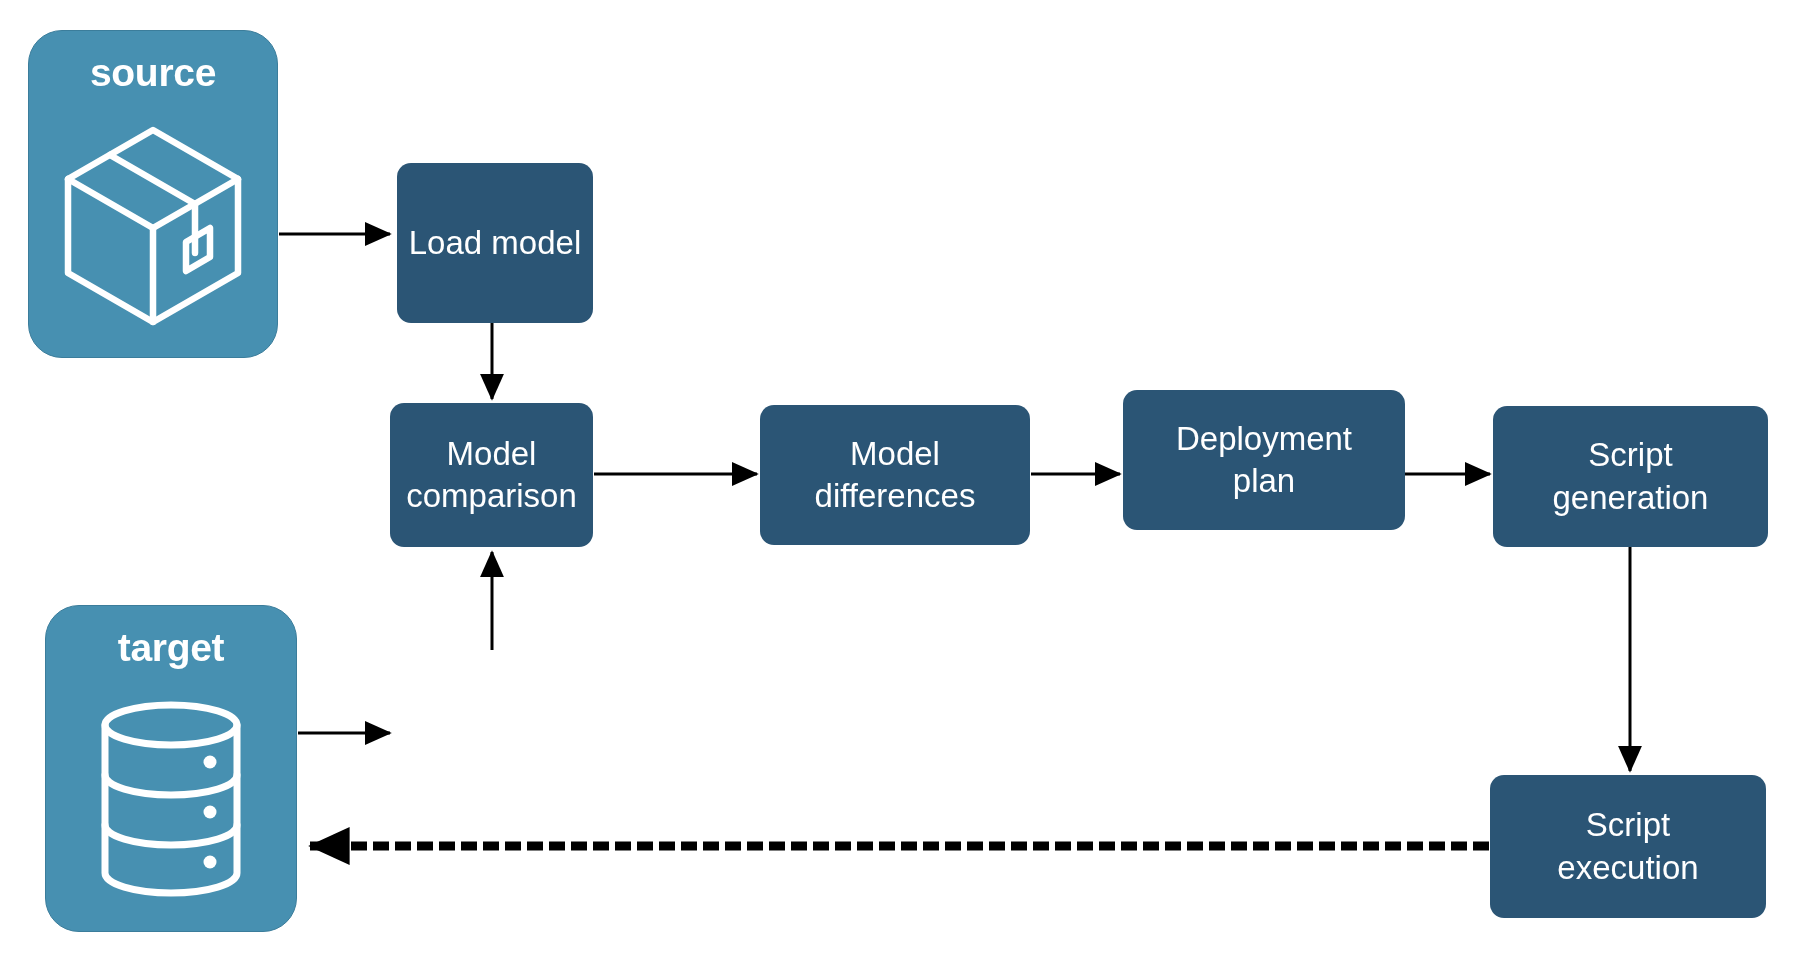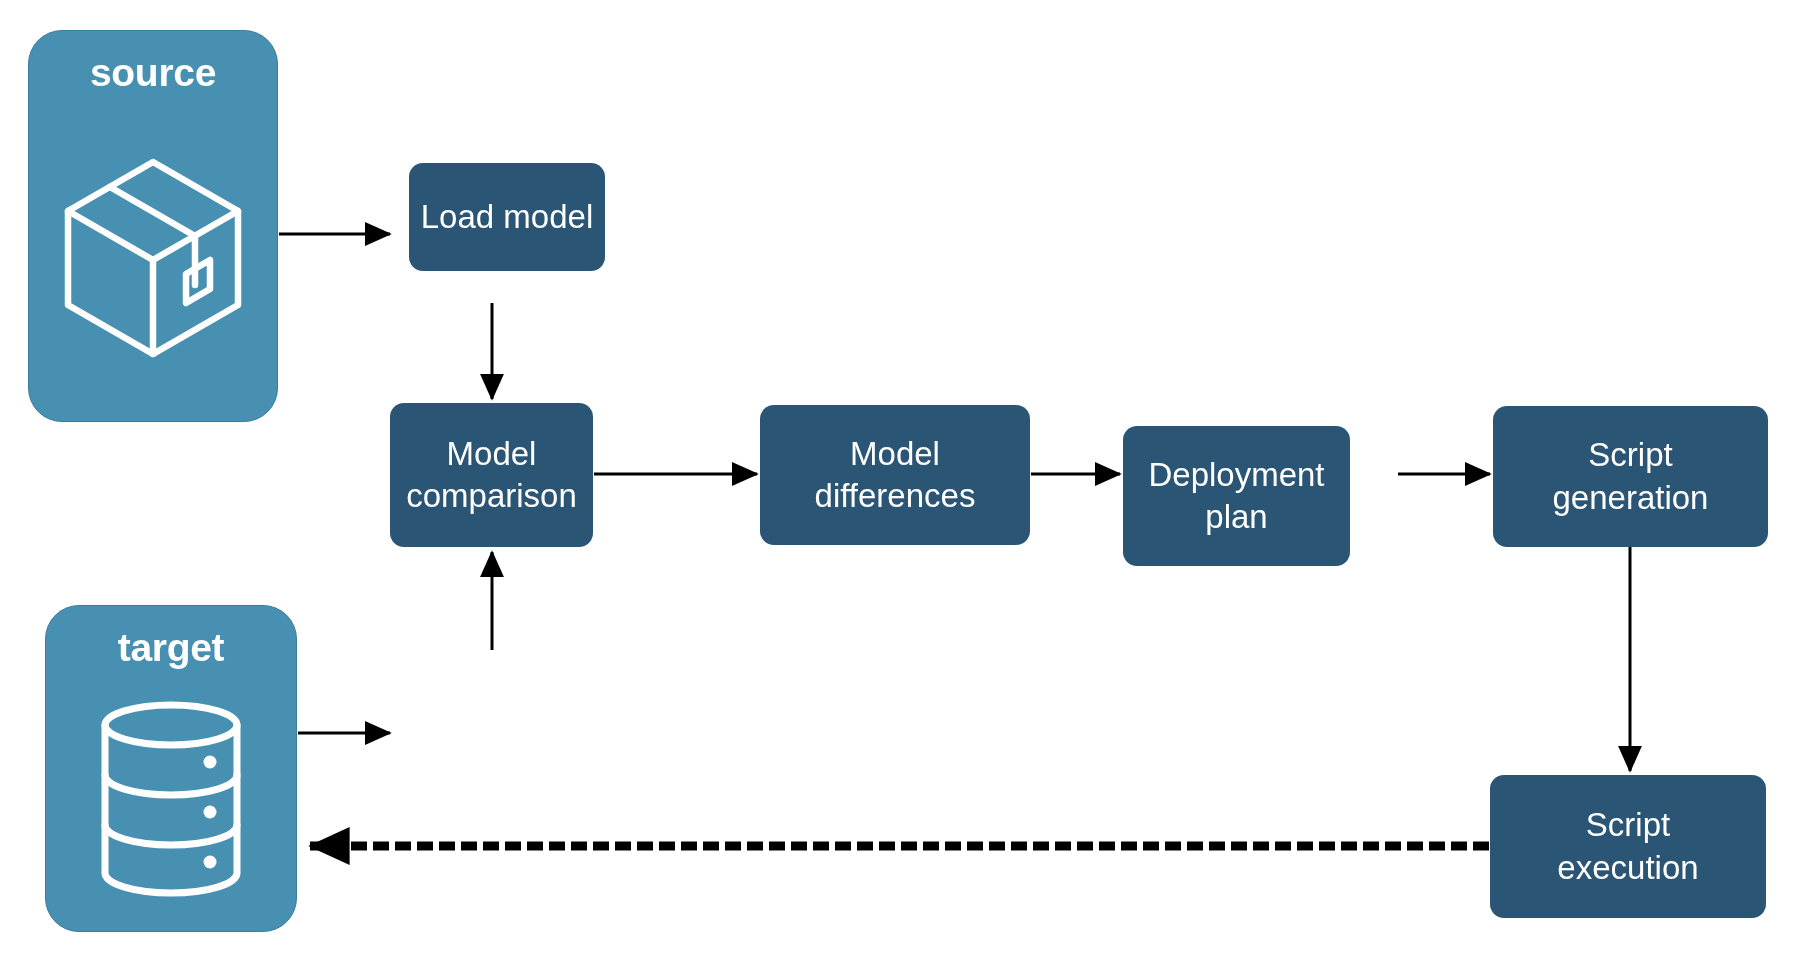--- a/index.html
+++ b/index.html
@@ -97,21 +97,21 @@
 
     <line x1="1630" y1="547" x2="1630" y2="771" stroke="#000000" stroke-width="3" marker-end="url(#arrowhead)"></line>
 
     <line x1="298" y1="733" x2="390" y2="733" stroke="#000000" stroke-width="3" marker-end="url(#arrowhead)"></line>
 
     <line x1="492" y1="650" x2="492" y2="552" stroke="#000000" stroke-width="3" marker-end="url(#arrowhead)"></line>
 
     <line x1="1489" y1="846" x2="310" y2="846" stroke="#000000" stroke-width="9" stroke-dasharray="16 6" marker-end="url(#arrowhead-fat)"></line>
   </svg>
 
-  <div class="endpoint" style="left:28px; top:30px; width:250px; height:392px;">
+  <div class="endpoint" style="left:28px; top:30px; width:250px; height:328px;">
     <div class="endpoint-label">source</div>
     <div class="endpoint-icon">
       <svg width="190" height="205" viewBox="0 0 190 205" xmlns="http://www.w3.org/2000/svg">
         <g fill="none" stroke="#ffffff" stroke-width="6.5" stroke-linejoin="round" stroke-linecap="round">
           <path d="M95 8 L180 57 L180 151 L95 200 L10 151 L10 57 Z"></path>
           <path d="M10 57 L95 106 L180 57"></path>
           <path d="M95 106 L95 200"></path>
           <path d="M52 33 L137 82"></path>
           <path d="M137 82 L137 131"></path>
           <path d="M128 120 L152 106 L152 135 L128 149 Z"></path>
@@ -130,35 +130,35 @@
           <path d="M15 76 A66 20 0 0 0 147 76"></path>
           <path d="M15 126 A66 20 0 0 0 147 126"></path>
         </g>
         <circle cx="120" cy="63" r="6.5" fill="#ffffff"></circle>
         <circle cx="120" cy="113" r="6.5" fill="#ffffff"></circle>
         <circle cx="120" cy="163" r="6.5" fill="#ffffff"></circle>
       </svg>
     </div>
   </div>
 
-  <div class="process" style="left:397px; top:163px; width:196px; height:108px;margin-left:12px;">
+  <div class="process" style="left:397px; top:163px; width:196px; height:160px;">
     <span class="process-label">Load model</span>
   </div>
 
   <div class="process" style="left:390px; top:403px; width:203px; height:144px;">
     <span class="process-label">Model
 comparison</span>
   </div>
 
   <div class="process" style="left:760px; top:405px; width:270px; height:140px;">
     <span class="process-label">Model
 differences</span>
   </div>
 
-  <div class="process" style="left:1123px; top:426px; width:227px; height:140px;">
+  <div class="process" style="left:1123px; top:390px; width:282px; height:140px;">
     <span class="process-label">Deployment
 plan</span>
   </div>
 
   <div class="process" style="left:1493px; top:406px; width:275px; height:141px;">
     <span class="process-label">Script
 generation</span>
   </div>
 
 

